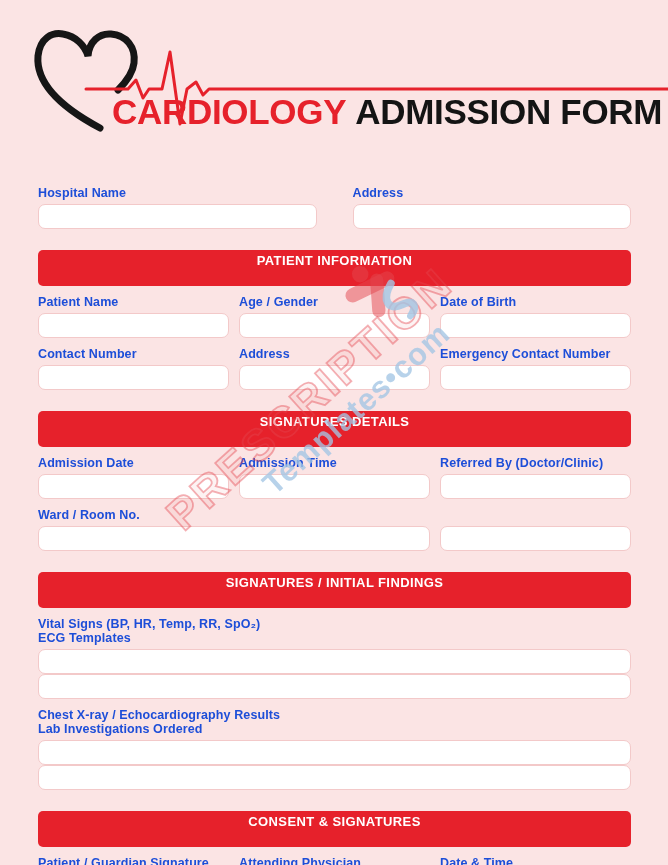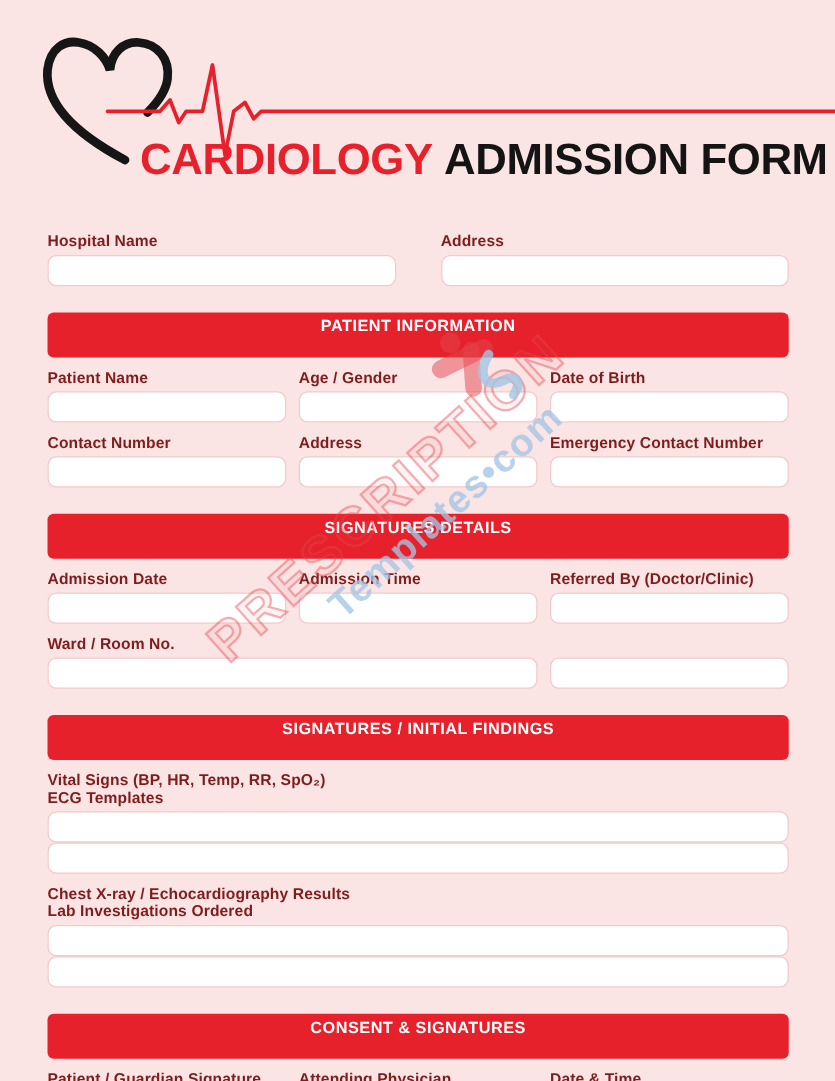--- a/index.html
+++ b/index.html
@@ -8,38 +8,38 @@
     width:668px;height:865px;
     background:#fbe4e4;
     overflow:hidden;
     font-family:"Liberation Sans","DejaVu Sans",sans-serif;
     color:#1b1b1b;
   }
   
   .header{position:relative;height:150px;}
   .header svg{position:absolute;left:0;top:0;}
   .title{
-    position:absolute;left:112px;top:108px;
+    position:absolute;left:112px;top:92px;
     font-size:35px;font-weight:bold;letter-spacing:-0.3px;white-space:nowrap;
   }
   .title .red{color:#e6212b;margin-right:9px;}
   .title .black{color:#141414;}
   
   .content{padding:0 37px 0 38px;position:relative;z-index:2;}
   .group{margin:0 0 9px 0;}
   .group.first{margin-top:36px;}
   .labels,.inputs{display:grid;}
   .cols2a{grid-template-columns:1fr 1fr;column-gap:36px;}
   .cols3{grid-template-columns:1fr 1fr 1fr;column-gap:10px;}
   .cols2b{grid-template-columns:1fr;column-gap:12px;}
   .span2{grid-column:1 / 3;}
   .labels{margin-bottom:4px;}
   .field-label{
     font-size:12.5px;line-height:14px;font-weight:bold;
-    letter-spacing:0.1px;color:#7f1d1d;white-space:nowrap;
+    letter-spacing:0.1px;color:#1d4ed8;white-space:nowrap;
   }
   .tbox{
     height:25px;width:100%;
     background:#ffffff;
     border:1px solid #f3c9c9;
     border-radius:7px;
     box-sizing:border-box;
     outline:none;
     font-family:"Liberation Sans","DejaVu Sans",sans-serif;
     font-size:13px;color:#1b1b1b;

